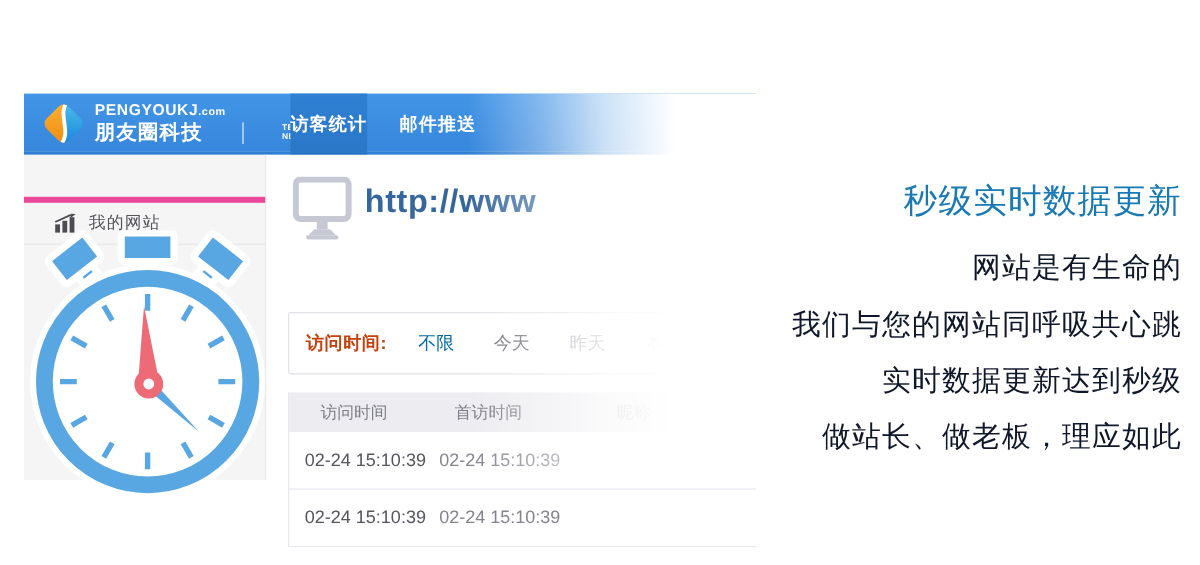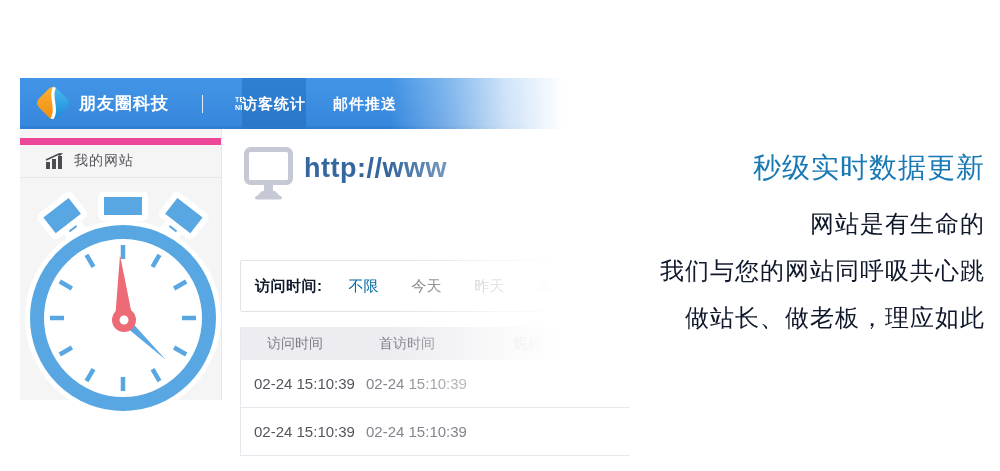--- a/index.html
+++ b/index.html
@@ -22,34 +22,34 @@
   .brand-tag { display:flex; flex-direction:column; font-size:7px; line-height:8px; letter-spacing:.3px; font-weight:bold; }
 
   .tab { position:absolute; top:0; height:40px; line-height:51px; color:#fff; font-size:15px;
          font-weight:bold; letter-spacing:1px; text-align:center; cursor:pointer; }
   .tab.active { left:222px; width:64px; height:55px; background:linear-gradient(180deg,#2e80d4,#2a76c6); }
   .tab.plain  { left:300px; width:90px; }
 
   .mock-body { position:relative; height:271px; }
   .sidebar { position:absolute; left:0; top:0; width:202px; height:271px; background:#f5f5f6;
              border-right:1px solid #e8e8ec; }
-  .side-item { position:absolute; left:0; top:9px; width:100%; height:40px; display:flex; align-items:center;
-               border-top:7px solid #ec4899; border-bottom:1px solid #e6e6ea; cursor:pointer;text-align:center; }
+  .side-item { position:absolute; left:0; top:35px; width:100%; height:40px; display:flex; align-items:center;
+               border-top:5px solid #ec4899; border-bottom:1px solid #e6e6ea; cursor:pointer;text-align:center; }
   .side-item svg { margin-left:25px; }
   .side-item span { margin-left:9px; font-size:14px; color:#55555c; letter-spacing:1px; }
 
   .main { position:absolute; left:202px; top:0; width:408px; height:271px; background:#fff; }
   .site-row { position:absolute; left:22px; top:18px; display:flex; align-items:center; }
   .url { margin-left:10px; font-size:27px; font-weight:bold; color:#35679e; letter-spacing:.5px;
          position:relative; top:-6px; }
 
   .filter-box { position:absolute; left:18px; top:131px; width:350px; height:52px;
                 border:1px solid #e2e2e8; border-radius:2px; display:flex; align-items:center;
                 padding-left:14px; font-size:15px; }
-  .f-label { font-weight:bold; color:#0f172a; margin-right:26px; letter-spacing:.5px; }
+  .f-label { font-weight:bold; color:#c2410c; margin-right:26px; letter-spacing:.5px; }
   .f-opt { margin-right:33px; cursor:pointer; }
   .o0 { color:#0369a1; } .o1 { color:#6e6e76; } .o2 { color:#a9a9b2; } .o3 { color:#d4d4dc; }
 
   .v-table { position:absolute; left:18px; top:198px; width:390px; border-left:1px solid #e7e7ee; }
   .t-head { height:33px; line-height:33px; background:#ededf1; display:flex; padding-left:26px;
             font-size:14px; color:#7e7e88; }
   .t-row { height:48px; line-height:48px; display:flex; padding-left:13px; font-size:15px;
            color:#55555e; border-bottom:1px solid #e8e8ee; }
   .c1 { width:112px; } .c2 { width:135px; } .c3 { flex:1; color:#b7b7c2; }
   .t-row .c2 { color:#84848e; }
@@ -89,20 +89,21 @@
                 <rect x="7" y="7" width="26" height="26" rx="6" transform="rotate(45 20 20)"></rect>
               </clipPath>
           </defs>
           <g clip-path="url(#dm)">
             <rect x="0" y="0" width="21" height="40" fill="url(#og)"></rect>
             <rect x="21" y="0" width="19" height="40" fill="url(#bg2)"></rect>
             <path d="M24,0 C13,14 29,26 16,40" stroke="#ffffff" stroke-width="3.2" fill="none"></path>
           </g>
         </svg>
         <div class="brand-text">
+          <div class="brand-en"><span>PENGYOUKJ</span><span class="dotcom">.com</span></div>
           <div class="brand-row2">
             <span class="brand-cn">朋友圈科技</span>
             <span class="brand-sep"></span>
             <span class="brand-tag">
               <span>TECHONLOGY</span>
               <span>NENWORK</span>
             </span>
           </div>
         </div>
       </div>
@@ -197,16 +198,17 @@
     <polygon points="105,131 111,125 150,168" fill="#58a7e2"></polygon>
     <polygon points="99,128 117,128 104,63" fill="#ed6b76"></polygon>
     <circle cx="108" cy="128" r="12" fill="#ed6b76"></circle>
     <circle cx="108" cy="128" r="4.5" fill="#ffffff"></circle>
   </svg>
 
   <div class="hero">
     <div class="hero-title">秒级实时数据更新</div>
     <div class="hero-line">网站是有生命的</div>
     <div class="hero-line">我们与您的网站同呼吸共心跳</div>
+    <div class="hero-line">实时数据更新达到秒级</div>
     <div class="hero-line">做站长、做老板，理应如此</div>
   </div>
 
 </div>
 
 </body></html>

